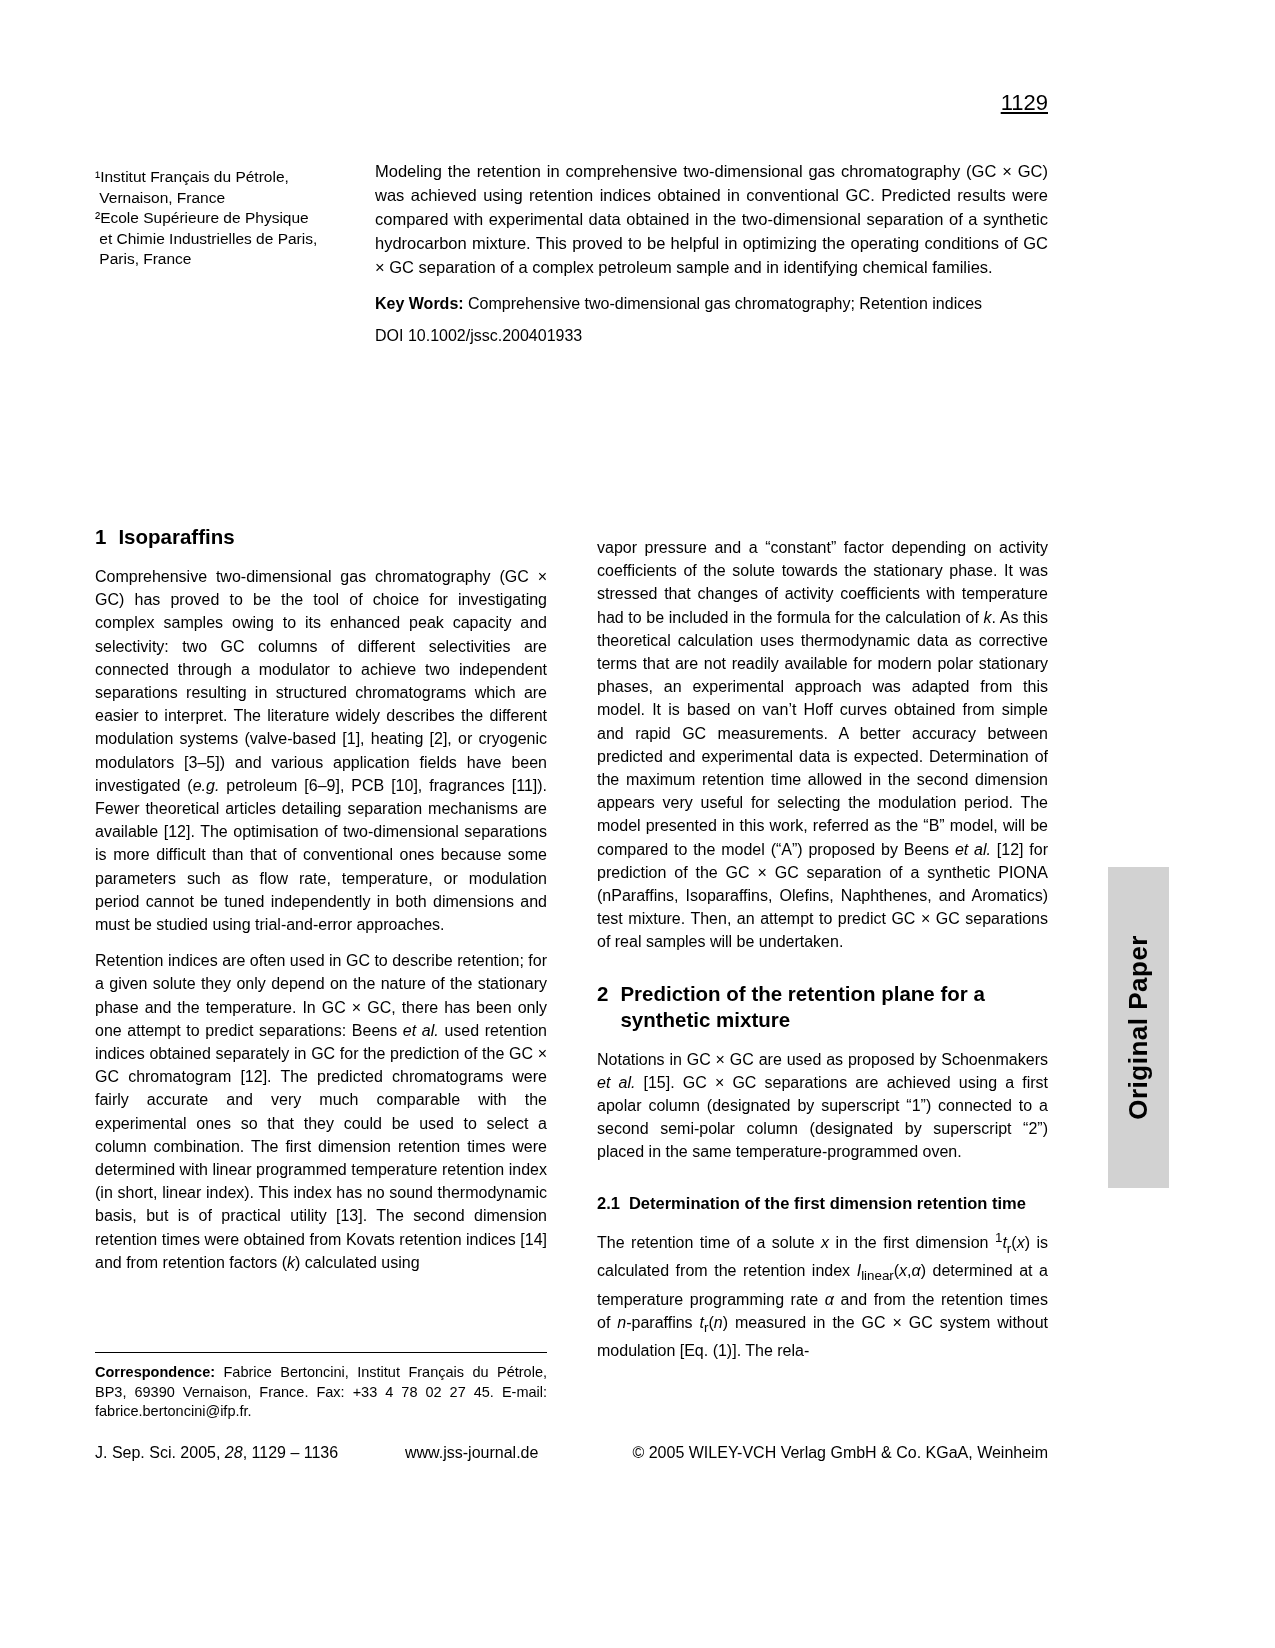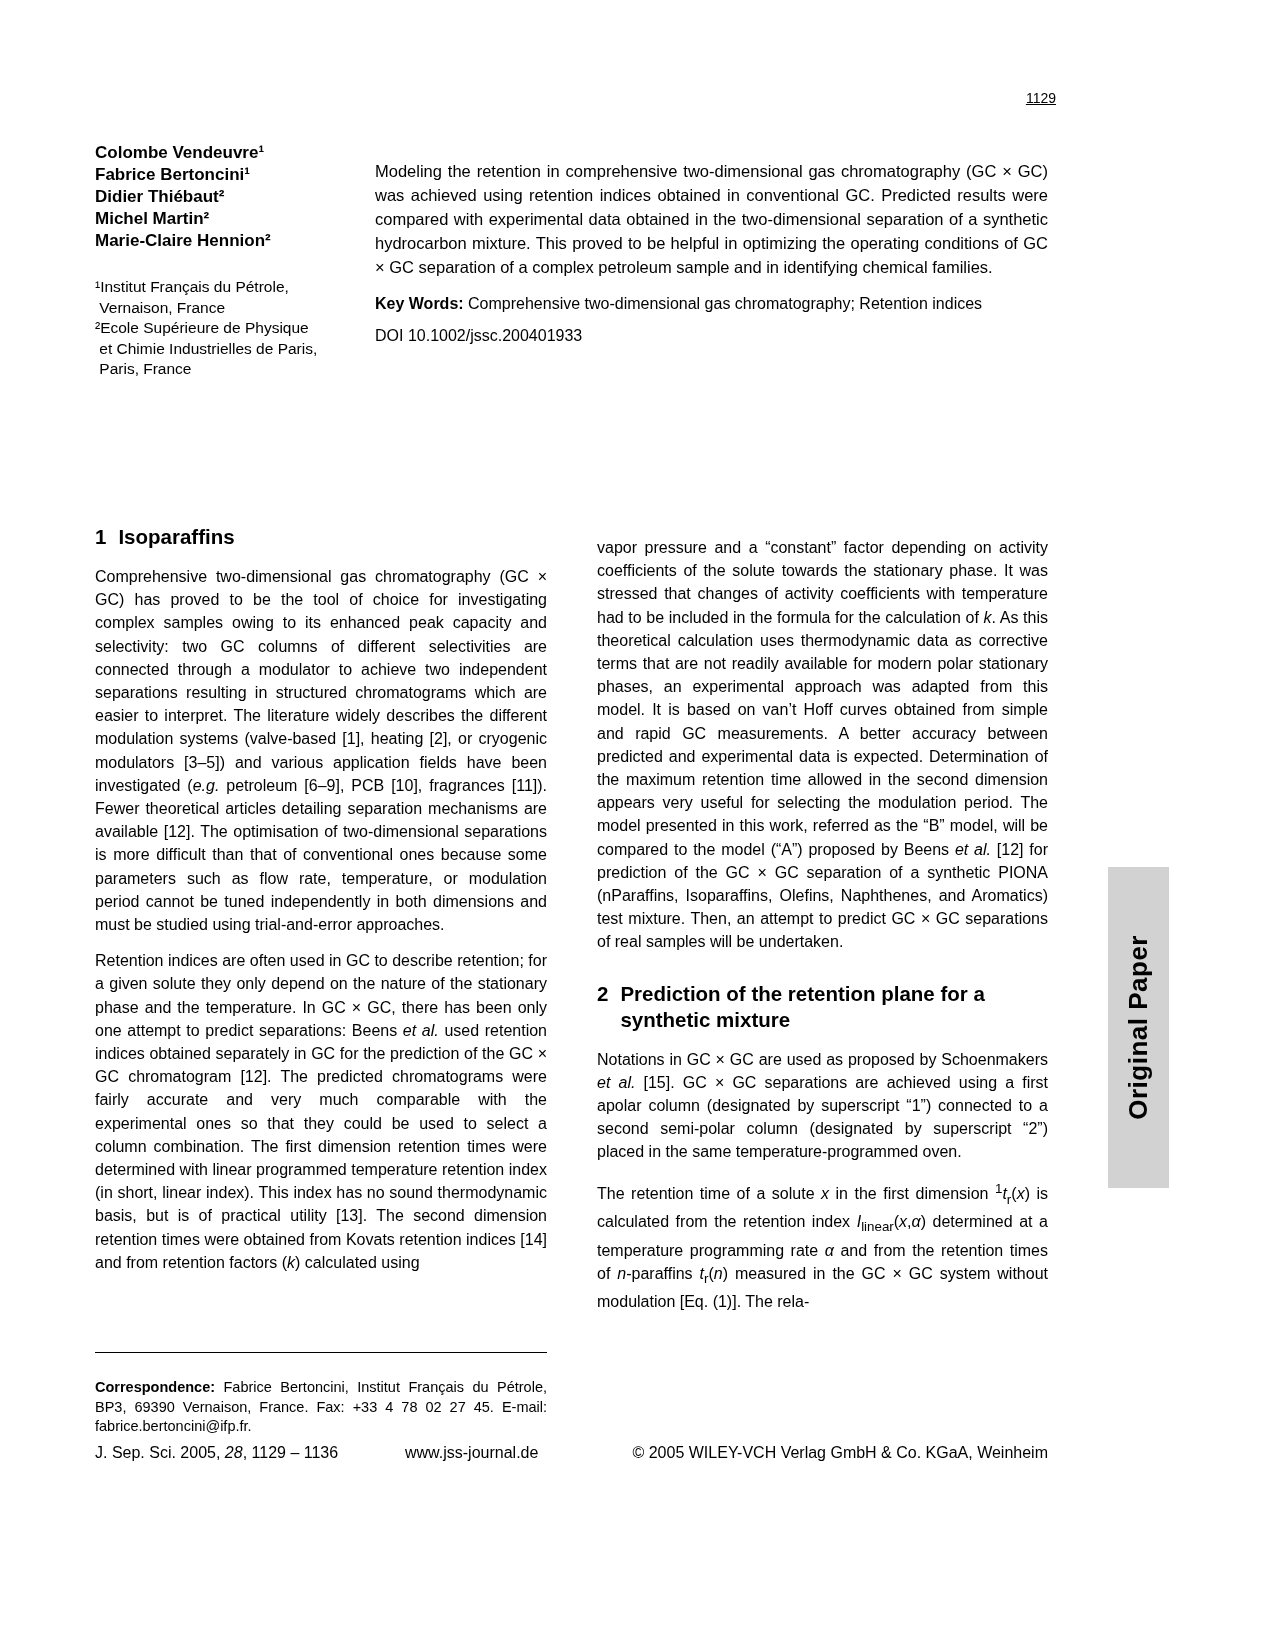--- a/index.html
+++ b/index.html
@@ -1,21 +1,21 @@
 <!DOCTYPE html>
 <html lang="en"><head>
 <meta charset="utf-8">
 <style>
   * { margin:0; padding:0; box-sizing:border-box; }
   html,body { background:#ffffff; }
   body {
     width:1275px; height:1648px; position:relative; overflow:hidden;
     font-family:"Liberation Sans","DejaVu Sans",sans-serif; color:#000;
   }
-  .page-number { position:absolute; top:90px; right:219px; font-size:14px;text-decoration:underline; }
+  .page-number { position:absolute; top:90px; right:227px; font-size:22px;text-decoration:underline; }
 
   
   .byline { position:absolute; left:95px; top:142px; width:278px; }
   .author { font-weight:700; font-size:17px; line-height:22px; }
   .affiliations { margin-top:25px; font-size:15.5px; line-height:20.5px; white-space:pre-wrap; }
 
   
   .title-area { position:absolute; left:375px; top:140px; width:673px; }
   h1 { font-size:25px; line-height:33px; font-weight:700; }
   .abstract { margin-top:19px; font-size:16.5px; line-height:24px; text-align:justify; hyphens:auto; }
@@ -33,21 +33,21 @@
   .sub-h .sec-num { flex:0 0 auto; }
   .sub-h .sec-title { flex:1; }
   .body-p { font-size:16px; line-height:23.2px; text-align:justify; hyphens:auto; }
   .body-p + .body-p { margin-top:13px; }
   .h-after { margin-top:27px; }
   .p-after-h { margin-top:12px; }
 
   
   .correspondence {
     position:absolute; left:95px; top:1352px; width:452px;
-    border-top:1px solid #000; padding-top:25px;
+    border-top:1px solid #000; padding-top:10px;
     font-size:14.5px; line-height:19.5px; text-align:justify;
   }
 
   
   .banner {
     position:absolute; left:1108px; top:867px; width:61px; height:321px;
     background:#d2d2d2; display:flex; align-items:center; justify-content:center;
   }
   .banner-text {
     writing-mode:vertical-rl; transform:rotate(180deg);
@@ -61,27 +61,20 @@
   .f-right { position:absolute; right:0; }
 </style>
 </head>
 <body>
 
 <div class="page-root">
 
   <div class="page-number">1129</div>
 
   <div class="byline">
-    <div class="authors">
-      <div class="author">Colombe Vendeuvre¹</div>
-      <div class="author">Fabrice Bertoncini¹</div>
-      <div class="author">Didier Thiébaut²</div>
-      <div class="author">Michel Martin²</div>
-      <div class="author">Marie-Claire Hennion²</div>
-    </div>
     <div class="affiliations">¹Institut Français du Pétrole,
  Vernaison, France
 ²Ecole Supérieure de Physique
  et Chimie Industrielles de Paris,
  Paris, France</div>
   </div>
 
   <div class="title-area">
     <p class="abstract">Modeling the retention in comprehensive two-dimensional gas chromatography (GC × GC) was achieved using retention indices obtained in conventional GC. Predicted results were compared with experimental data obtained in the two-dimensional separation of a synthetic hydrocarbon mixture. This proved to be helpful in optimizing the operating conditions of GC × GC separation of a complex petroleum sample and in identifying chemical families.</p>
     <p class="keywords"><b>Key Words:</b><span> Comprehensive two-dimensional gas chromatography; Retention indices</span></p>
@@ -99,20 +92,24 @@
 
   <aside class="correspondence"><b>Correspondence:</b> Fabrice Bertoncini, Institut Français du Pétrole, BP3, 69390 Vernaison, France. Fax: +33 4 78 02 27 45. E-mail: fabrice.bertoncini@ifp.fr.</aside>
 
   <section class="col col-right">
     <p class="body-p p-after-h">vapor pressure and a “constant” factor depending on activity coefficients of the solute towards the stationary phase. It was stressed that changes of activity coefficients with temperature had to be included in the formula for the calculation of <i>k</i>. As this theoretical calculation uses thermodynamic data as corrective terms that are not readily available for modern polar stationary phases, an experimental approach was adapted from this model. It is based on van’t Hoff curves obtained from simple and rapid GC measurements. A better accuracy between predicted and experimental data is expected. Determination of the maximum retention time allowed in the second dimension appears very useful for selecting the modulation period. The model presented in this work, referred as the “B” model, will be compared to the model (“A”) proposed by Beens <i>et al.</i> [12] for prediction of the GC × GC separation of a synthetic PIONA (nParaffins, Isoparaffins, Olefins, Naphthenes, and Aromatics) test mixture. Then, an attempt to predict GC × GC separations of real samples will be undertaken.</p>
     <h2 class="sec-h h-after">
       <span class="sec-num">2</span>
       <span class="sec-title">Prediction of the retention plane for a synthetic mixture</span>
     </h2>
     <p class="body-p p-after-h">Notations in GC × GC are used as proposed by Schoenmakers <i>et al.</i> [15]. GC × GC separations are achieved using a first apolar column (designated by superscript “1”) connected to a second semi-polar column (designated by superscript “2”) placed in the same temperature-programmed oven.</p>
+    <h3 class="sub-h">
+      <span class="sec-num">2.1</span>
+      <span class="sec-title">Determination of the first dimension retention time</span>
+    </h3>
     <p class="body-p p-after-h">The retention time of a solute <i>x</i> in the first dimension <sup>1</sup><i>t</i><sub>r</sub>(<i>x</i>) is calculated from the retention index <i>I</i><sub>linear</sub>(<i>x</i>,<i>α</i>) determined at a temperature programming rate <i>α</i> and from the retention times of <i>n</i>-paraffins <i>t</i><sub>r</sub>(<i>n</i>) measured in the GC × GC system without modulation [Eq. (1)]. The rela-</p>
   </section>
 
   <div class="banner" style="background: rgb(210, 210, 210);">
     <span class="banner-text">Original Paper</span>
   </div>
 
   <footer class="footer">
     <span class="f-left">J. Sep. Sci. 2005, <i>28</i>, 1129 – 1136</span>
     <span class="f-mid">www.jss-journal.de</span>

